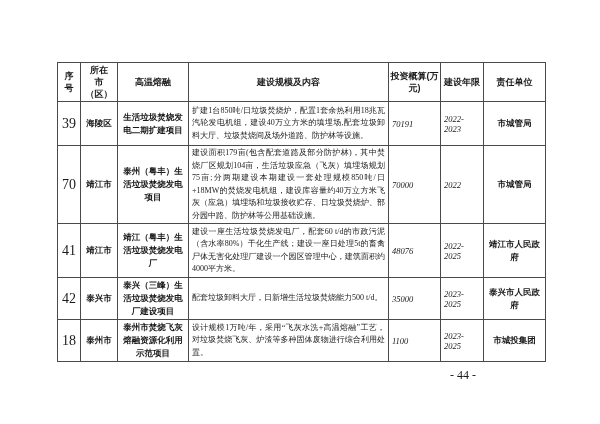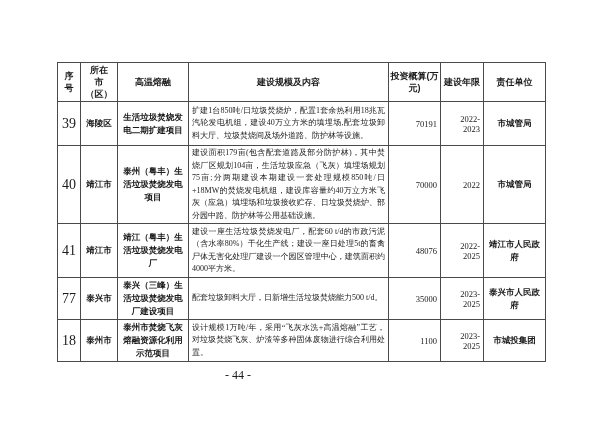--- a/index.html
+++ b/index.html
@@ -66,34 +66,35 @@
   td.cell-unit { text-align: center; padding: 1px 2px; }
   td.cell-name { text-align: center; padding: 1px 4px; }
   td.cell-content {
     font-size: 8px;
     line-height: 12.5px;
     text-align: justify;
     padding: 2px 4px;
   }
   td.cell-invest, td.cell-years {
     font-size: 8.5px;
-    text-align: right;
+    text-align: left;
+    font-style: italic;
   }
   tr.r-39 td { height: 41px; }
   tr.r-40 td { height: 70px; }
   tr.r-41 td { height: 51px; }
   tr.r-42 td { height: 38px; }
   tr.r-43 td { height: 38px; }
 
   .page-number {
     position: absolute;
     top: 368px;
     left: 0;
     width: 476px;
-    text-align: center;
+    text-align: right;
     font-family: "Liberation Serif", serif;
     font-size: 12px;
     color: #1a1a1a;
   }
 </style>
 </head>
 <body>
 
 <div class="doc-table-wrap">
   <table class="doc-table">
@@ -124,39 +125,39 @@
       <tr class="r-39">
         <td class="cell-no">39</td>
         <td class="cell-city">海陵区</td>
         <td class="cell-name">生活垃圾焚烧发电二期扩建项目</td>
         <td class="cell-content">扩建1台850吨/日垃圾焚烧炉，配置1套余热利用18兆瓦汽轮发电机组，建设40万立方米的填埋场,配套垃圾卸料大厅、垃圾焚烧间及场外道路、防护林等设施。</td>
         <td class="cell-invest">70191</td>
         <td class="cell-years">2022-2023</td>
         <td class="cell-unit">市城管局</td>
       </tr>
       <tr class="r-40">
-        <td class="cell-no">40</td>
+        <td class="cell-no">70</td>
         <td class="cell-city">靖江市</td>
         <td class="cell-name">泰州（粤丰）生活垃圾焚烧发电项目</td>
         <td class="cell-content">建设面积179亩(包含配套道路及部分防护林)，其中焚烧厂区规划104亩，生活垃圾应急（飞灰）填埋场规划75亩;分两期建设本期建设一套处理规模850吨/日+18MW的焚烧发电机组，建设库容量约40万立方米飞灰（应急）填埋场和垃圾接收贮存、日垃圾焚烧炉、部分园中路、防护林等公用基础设施。</td>
         <td class="cell-invest">70000</td>
         <td class="cell-years">2022</td>
         <td class="cell-unit">市城管局</td>
       </tr>
       <tr class="r-41">
         <td class="cell-no">41</td>
         <td class="cell-city">靖江市</td>
         <td class="cell-name">靖江（粤丰）生活垃圾焚烧发电厂</td>
         <td class="cell-content">建设一座生活垃圾焚烧发电厂，配套60 t/d的市政污泥（含水率80%）干化生产线；建设一座日处理5t的畜禽尸体无害化处理厂建设一个园区管理中心，建筑面积约4000平方米。</td>
         <td class="cell-invest">48076</td>
         <td class="cell-years">2022-2025</td>
         <td class="cell-unit">靖江市人民政府</td>
       </tr>
       <tr class="r-42">
-        <td class="cell-no">77</td>
+        <td class="cell-no">42</td>
         <td class="cell-city">泰兴市</td>
         <td class="cell-name">泰兴（三峰）生活垃圾焚烧发电厂建设项目</td>
         <td class="cell-content">配套垃圾卸料大厅，日新增生活垃圾焚烧能力500 t/d。</td>
         <td class="cell-invest">35000</td>
         <td class="cell-years">2023-2025</td>
         <td class="cell-unit">泰兴市人民政府</td>
       </tr>
       <tr class="r-43">
         <td class="cell-no">18</td>
         <td class="cell-city">泰州市</td>

